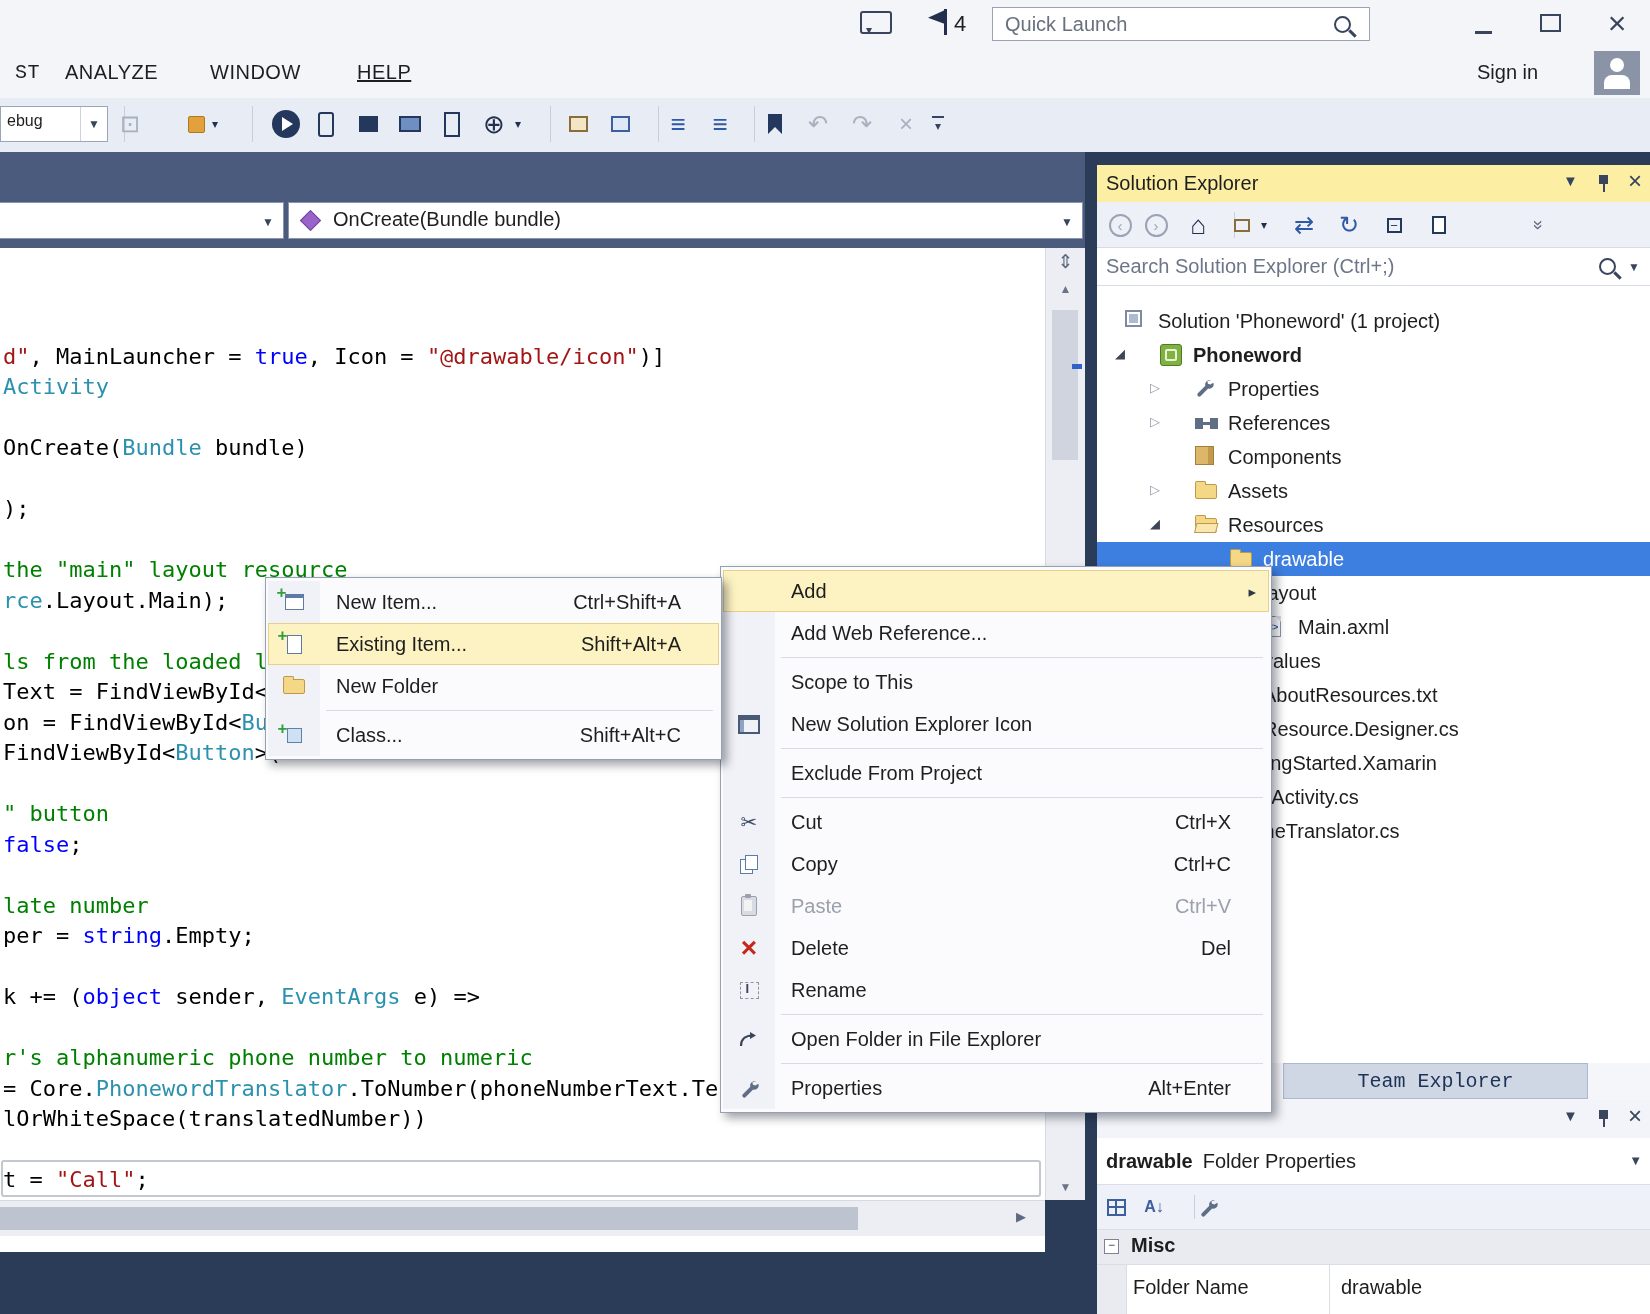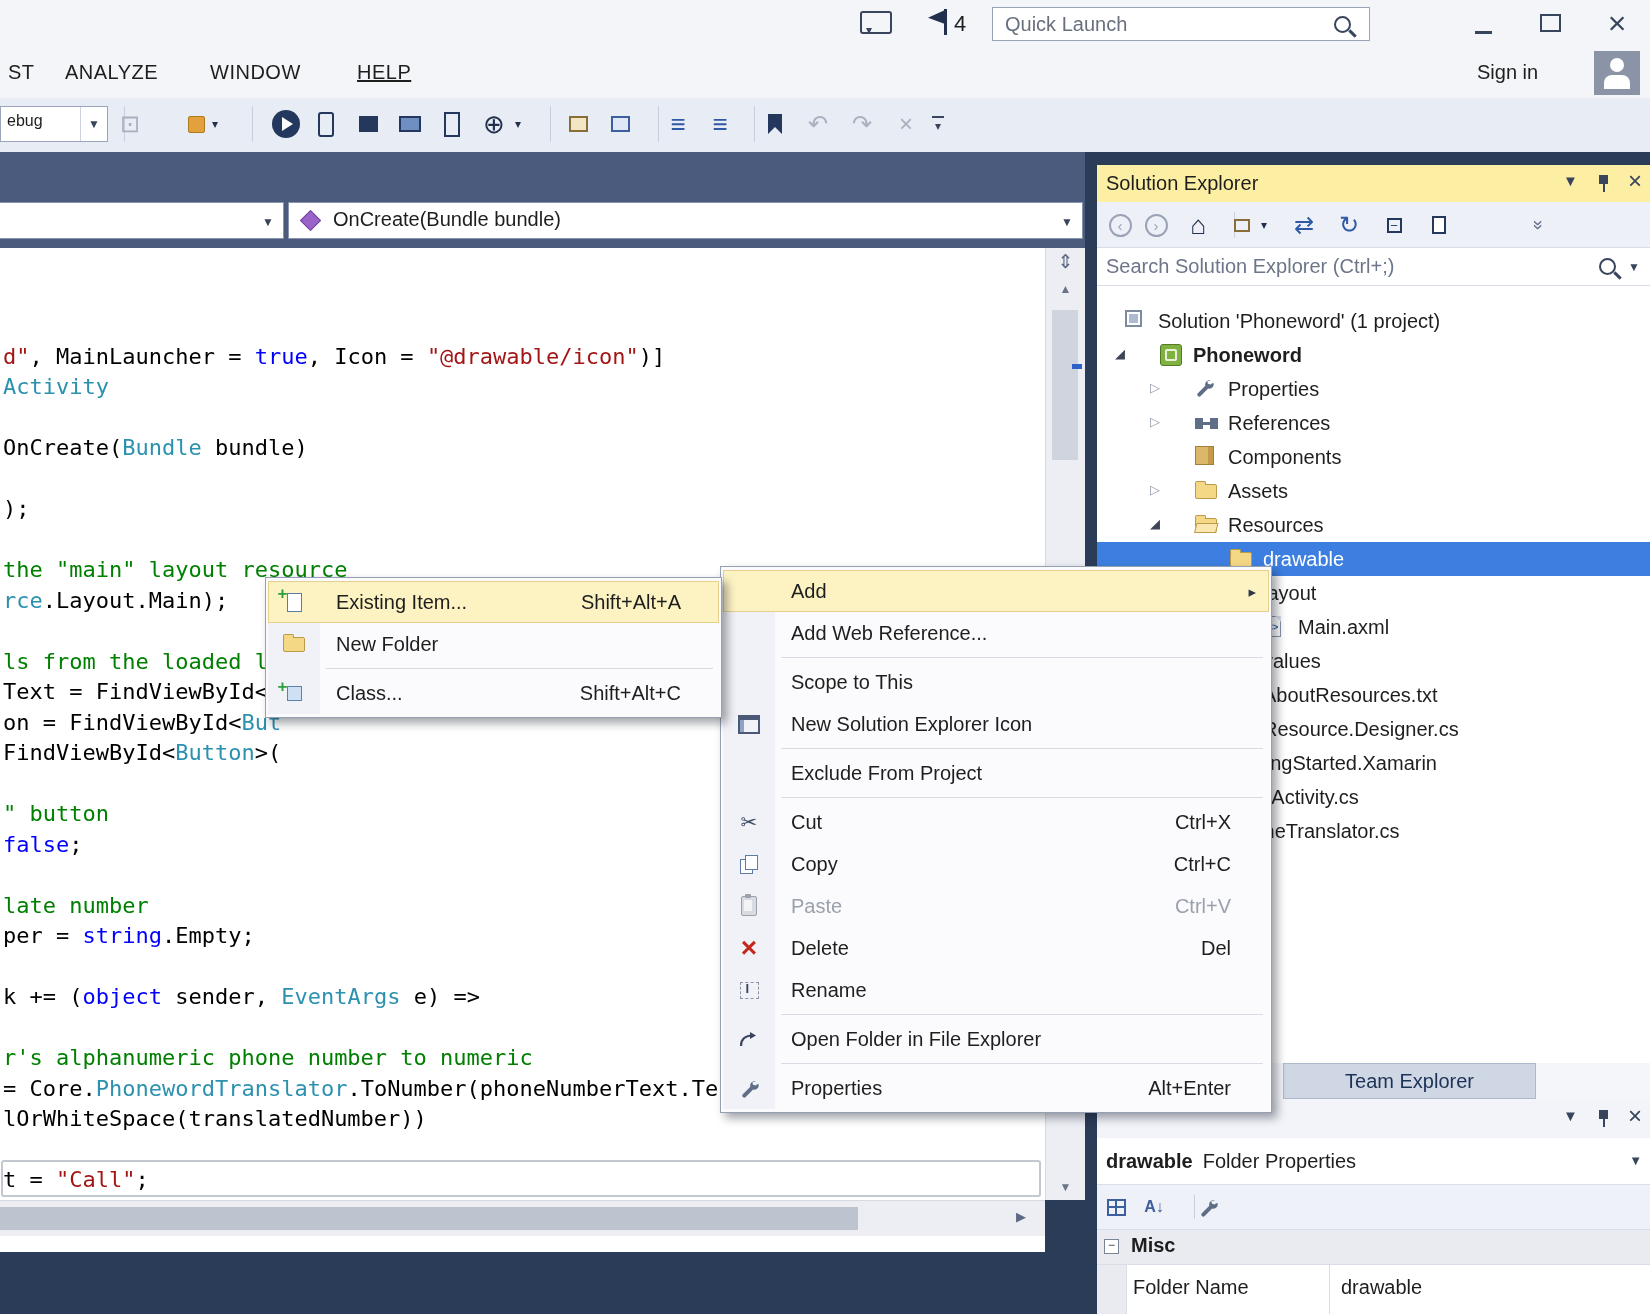--- a/index.html
+++ b/index.html
@@ -106,21 +106,21 @@
   .ic-folder{display:inline-block;width:22px;height:15px;background:#f5d885;border:1px solid #bd9a48;border-radius:2px;position:relative;margin-top:4px;box-sizing:border-box;}
   .ic-folder::before{content:'';position:absolute;top:-4px;left:-1px;width:9px;height:3px;background:#f5d885;border:1px solid #bd9a48;border-bottom:none;border-radius:2px 2px 0 0;}
   .ic-folder.open::after{content:'';position:absolute;left:-2px;bottom:-1px;width:20px;height:8px;background:#fae7b0;border:1px solid #bd9a48;transform:skewX(-14deg);transform-origin:bottom;}
   .ic-file{display:inline-block;width:16px;height:21px;background:#fff;border:1px solid #8b94a6;position:relative;box-sizing:border-box;}
   .ic-file::before{content:'';position:absolute;top:-1px;right:-1px;width:0;height:0;border-style:solid;border-width:0 6px 6px 0;border-color:transparent #d7dce6 transparent transparent;}
   .ic-file em{position:absolute;left:0;right:0;top:6px;text-align:center;font-style:normal;font-weight:bold;font-size:9px;line-height:1;}
   .ic-file em.cs{color:#3f9e46;} .ic-file em.xm{color:#2a56a4;} .ic-file em.tx{color:#8b94a6;font-size:12px;top:3px;}
 
   
   #tabstrip{left:1097px;top:1063px;width:553px;height:37px;background:#f5f6fa;}
-  #teamtab{position:absolute;left:186px;top:0;width:253px;height:36px;background:#cfd6e4;border:1px solid #aeb8cc;box-sizing:border-box;display:flex;align-items:center;justify-content:center;font-size:20px;color:#1d3257;}
+  #teamtab{position:absolute;left:186px;top:0;width:305px;height:36px;background:#cfd6e4;border:1px solid #aeb8cc;box-sizing:border-box;display:flex;align-items:center;justify-content:center;font-size:20px;color:#1d3257;font-family:Liberation Mono, monospace;}
   #propspanel{left:1097px;top:1100px;width:553px;height:214px;background:#fff;}
   #propstitle{position:absolute;left:0;top:0;width:100%;height:38px;background:#f2f4f9;}
   #propscombo{position:absolute;left:0;top:38px;width:100%;height:46px;background:#fff;display:flex;align-items:center;padding-left:9px;box-sizing:border-box;}
   #propscombo .b{font-weight:bold;font-size:20px;}
   #propscombo .r{font-size:20px;margin-left:10px;}
   #propscombo .dd{position:absolute;right:8px;top:15px;font-size:13px;color:#39455c;}
   #propstools{position:absolute;left:0;top:84px;width:100%;height:46px;background:#eef1f7;border-top:1px solid #dadee8;border-bottom:1px solid #dadee8;box-sizing:border-box;}
   .pgico{position:absolute;top:7px;width:34px;height:30px;display:flex;align-items:center;justify-content:center;}
   .catico{width:15px;height:13px;border:2px solid #3e5f9e;position:relative;box-sizing:content-box;}
   .catico::before{content:'';position:absolute;left:6px;top:0;width:2px;height:100%;background:#3e5f9e;}
@@ -188,21 +188,21 @@
       </div>
     <div class="winbtn" id="btn-max">
         <i></i>
       </div>
     <div class="winbtn" id="btn-close">×</div>
   </div>
 
   <div class="abs" id="menubar">
     <div id="signin">Sign in</div>
     <div class="person"></div>
-  <span class="mbitem" style="left: 8px;">ST</span>
+  <span class="mbitem" style="left: 15px; font-family: Liberation Mono, monospace;">ST</span>
       <span class="mbitem" style="left: 65px;">ANALYZE</span>
       <span class="mbitem" style="left: 210px;">WINDOW</span>
       <span class="mbitem" style="left: 357px; text-decoration: underline;">HELP</span>
     </div>
 
   <div class="abs" id="toolbar">
     <div id="debugcombo">
       <span class="lbl">ebug</span>
       <span class="dd">▼</span>
     </div>
@@ -544,20 +544,27 @@
         <span class="mic">
           <svg width="19" height="19" viewBox="0 0 16 16">
             <path d="M13.6 2.2a3.6 3.6 0 0 0-4.9 4.3L2.4 12.8a1.7 1.7 0 0 0 2.4 2.4l6.3-6.3a3.6 3.6 0 0 0 4.3-4.9L13 5.4l-2.1-.5-.5-2.1z" fill="#5e6e86"></path>
           </svg>
         </span>
         <span class="ml">Properties</span>
         <span class="ms">Alt+Enter</span>
       </div>
     </div>
   <div class="menu" id="addmenu">
+      <div class="mi">
+        <span class="mic">
+          <span class="mnewitem"></span>
+        </span>
+        <span class="ml">New Item...</span>
+        <span class="ms">Ctrl+Shift+A</span>
+      </div>
       <div class="mi hl">
         <span class="mic">
           <span class="mexist"></span>
         </span>
         <span class="ml">Existing Item...</span>
         <span class="ms">Shift+Alt+A</span>
       </div>
       <div class="mi">
         <span class="mic">
           <span class="ic-folder mfold"></span>

